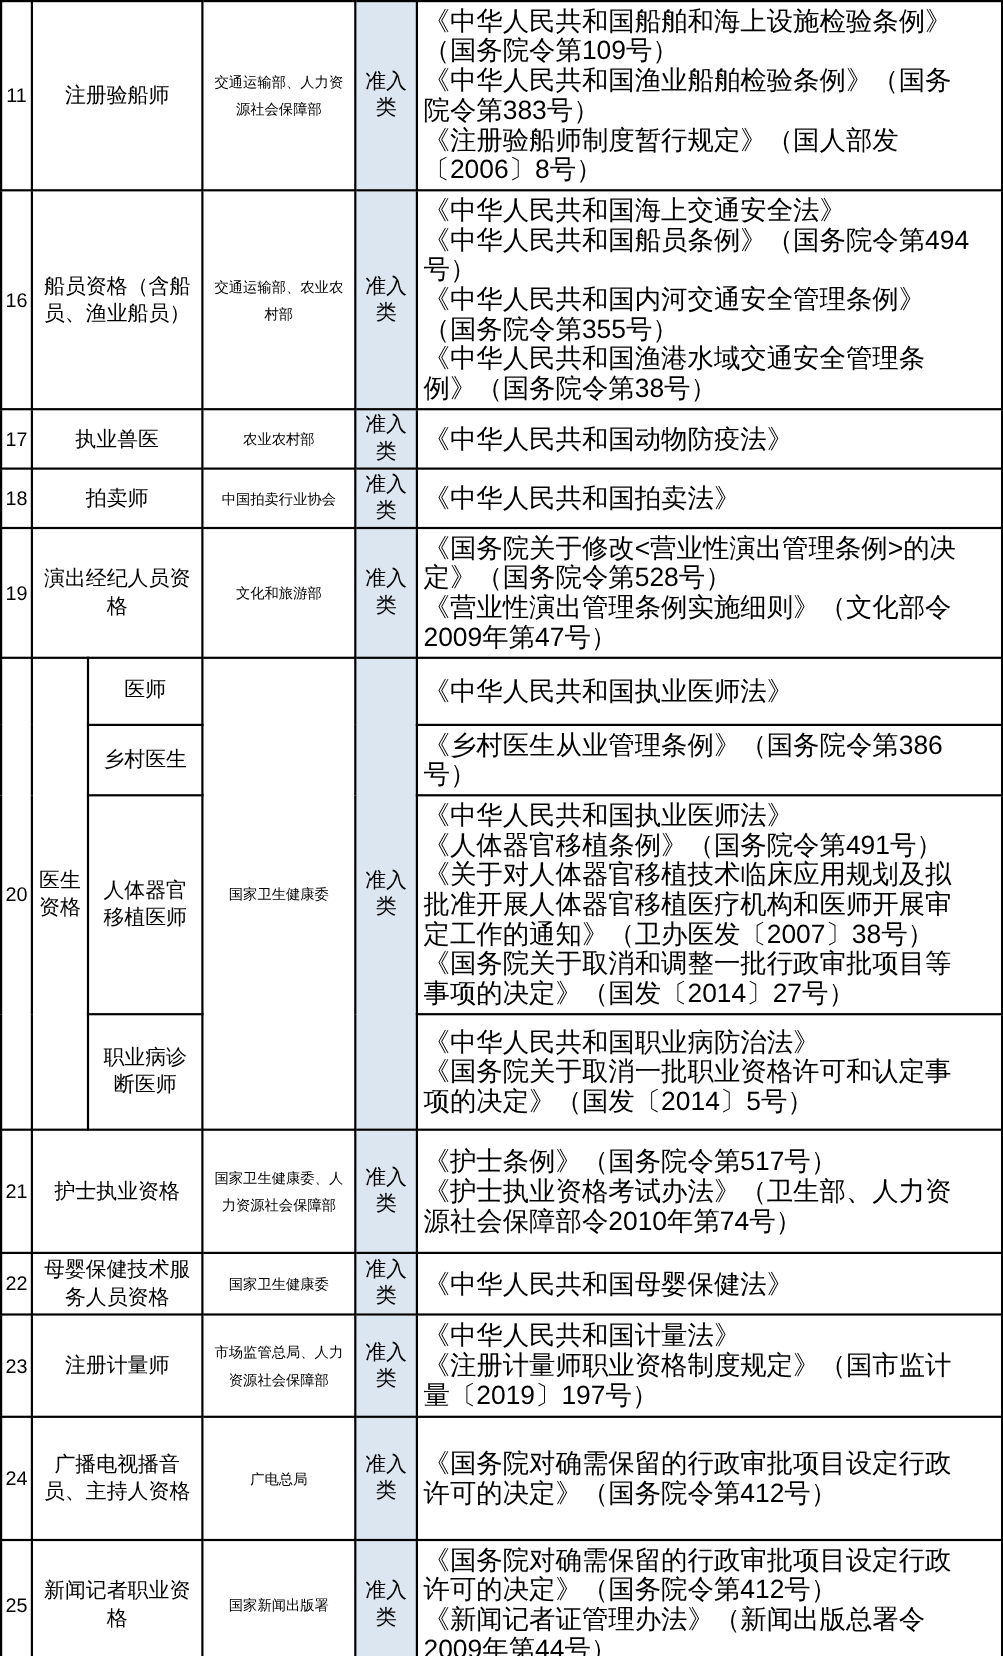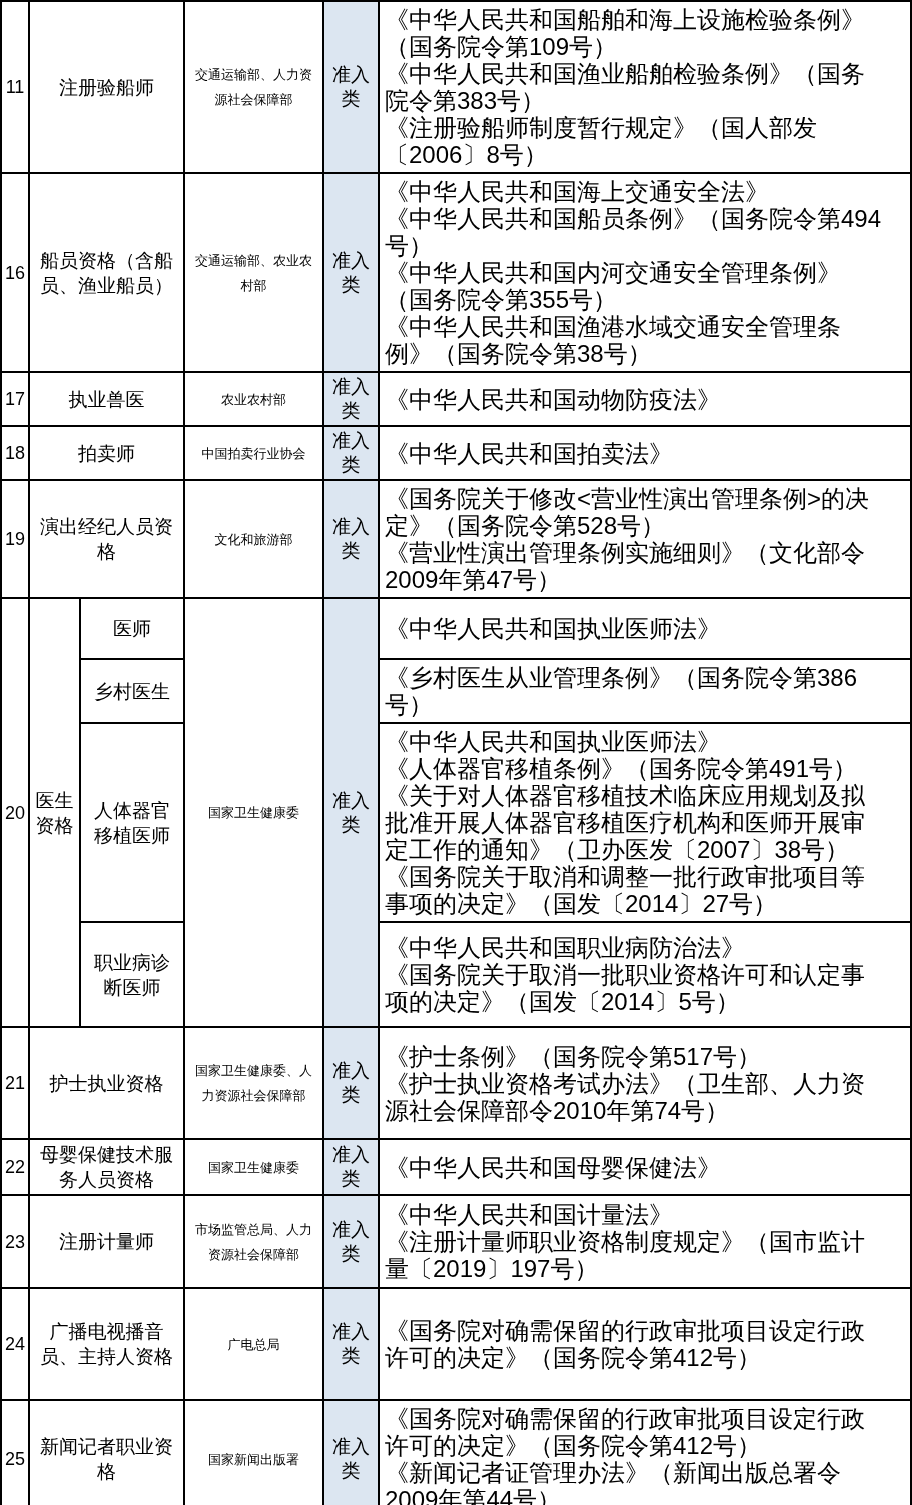--- a/index.html
+++ b/index.html
@@ -31,21 +31,21 @@
     padding: 0 1px;
   }
   td.name, td.subname, td.groupname {
     text-align: center;
     font-size: 19px;
     line-height: 25px;
     padding: 2px 8px;
     margin-top: 16px;
   }
   td.groupname { padding: 2px 4px; }
-  td.subname { padding: 2px 8px; }
+  td.subname { padding: 2px 8px; font-family: Liberation Mono, monospace; }
   td.dept {
     text-align: center;
     font-size: 13px;
     line-height: 25px;
     padding: 2px 8px;
   }
   td.cat {
     text-align: center;
     font-size: 19px;
     line-height: 24px;

